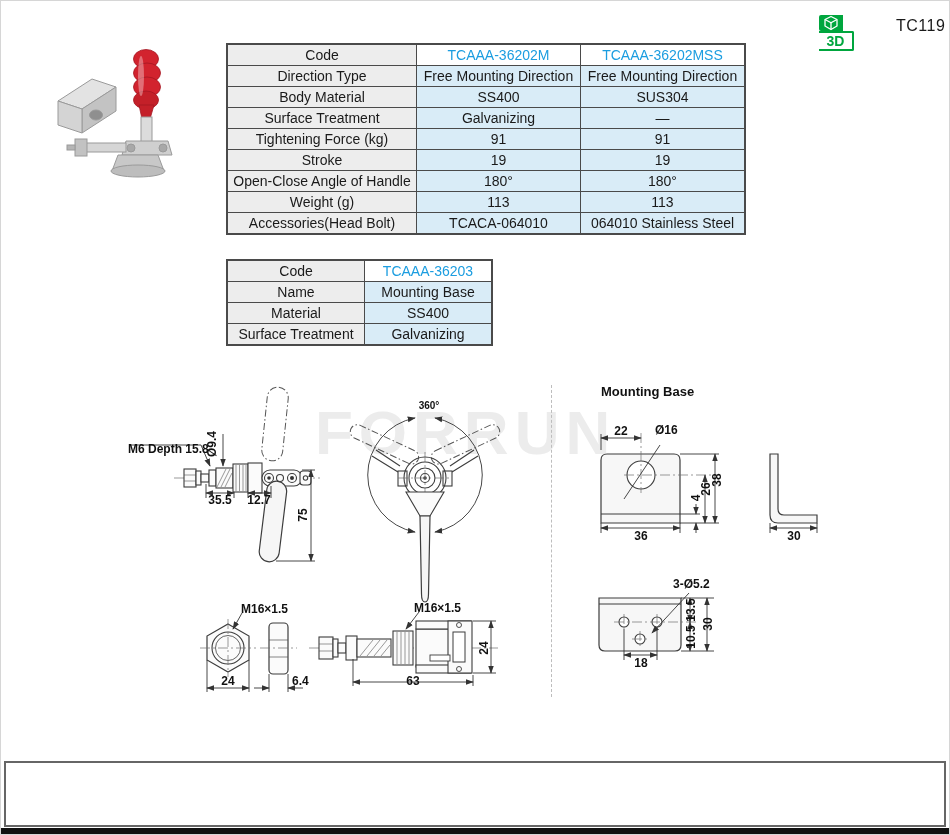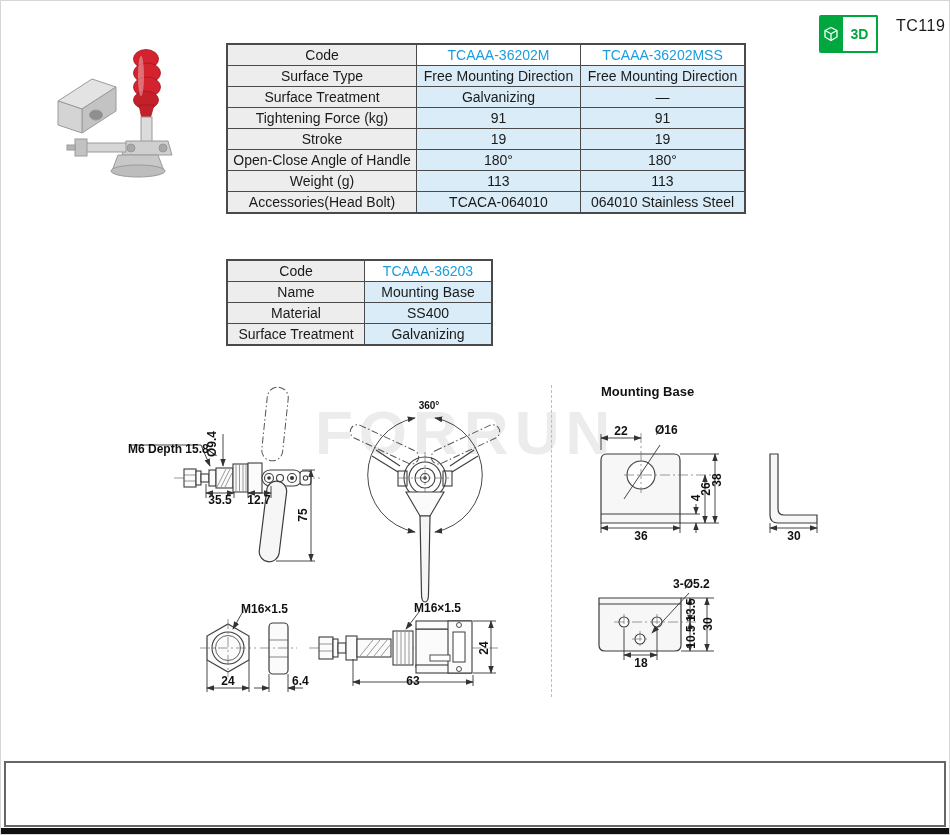--- a/index.html
+++ b/index.html
@@ -3,21 +3,21 @@
 <meta charset="utf-8">
 <style>
   html,body{margin:0;padding:0;background:#888;}
   .page{position:relative;width:950px;height:835px;background:#fff;margin:0 auto;
         border:1px solid #d6d6d6;box-sizing:border-box;overflow:hidden;
         font-family:"Liberation Sans",sans-serif;color:#1a1a1a;}
   
   .watermark{position:absolute;left:314px;top:396px;font-size:62px;font-weight:bold;
              letter-spacing:6px;color:#ececec;z-index:0;user-select:none;}
   
-  .badge{position:absolute;left:818px;top:14px;display:flex;align-items:stretch;height:38px;z-index:2;}
+  .badge{position:absolute;left:818px;top:14px;display:flex;align-items:stretch;height:23px;z-index:2;flex-direction:column;}
   .badge .cube{width:24px;background:#00a63e;display:flex;align-items:center;justify-content:center;border-radius:2px 0 0 2px;}
   .badge .b3d{width:33px;border:2px solid #00a63e;border-left:none;color:#00a63e;font-weight:bold;
               font-size:14px;display:flex;align-items:center;justify-content:center;background:#fff;border-radius:0 2px 2px 0;}
   .pagecode{position:absolute;left:895px;top:16px;font-size:16px;letter-spacing:.5px;z-index:2;}
   
   table{border-collapse:collapse;position:absolute;z-index:2;background:#fff;padding-left:32px;}
   .spec{left:225px;top:42px;border:2px solid #4a4a4a;}
   .base{left:225px;top:258px;border:2px solid #4a4a4a;}
   td{border:1px solid #4a4a4a;height:20px;font-size:14px;text-align:center;padding:0 5px;line-height:1;}
   .lbl{background:#ededed;}
@@ -91,23 +91,28 @@
   </svg>
 
   <table class="spec">
     <tbody>
         <tr class="coderow">
       <td class="lbl">Code</td>
       <td class="val">TCAAA-36202M</td>
       <td class="val">TCAAA-36202MSS</td>
     </tr>
     <tr>
-      <td class="lbl">Surface Type</td>
+      <td class="lbl">Direction Type</td>
       <td class="val">Free Mounting Direction</td>
       <td class="val">Free Mounting Direction</td>
+    </tr>
+    <tr>
+      <td class="lbl">Body Material</td>
+      <td class="val">SS400</td>
+      <td class="val">SUS304</td>
     </tr>
     <tr>
       <td class="lbl">Surface Treatment</td>
       <td class="val">Galvanizing</td>
       <td class="val">—</td>
     </tr>
     <tr>
       <td class="lbl">Tightening Force (kg)</td>
       <td class="val">91</td>
       <td class="val">91</td>

